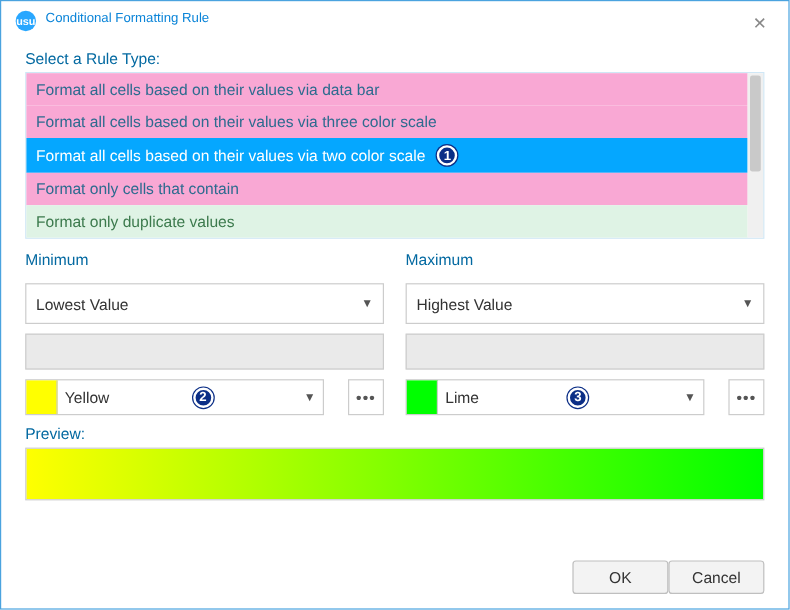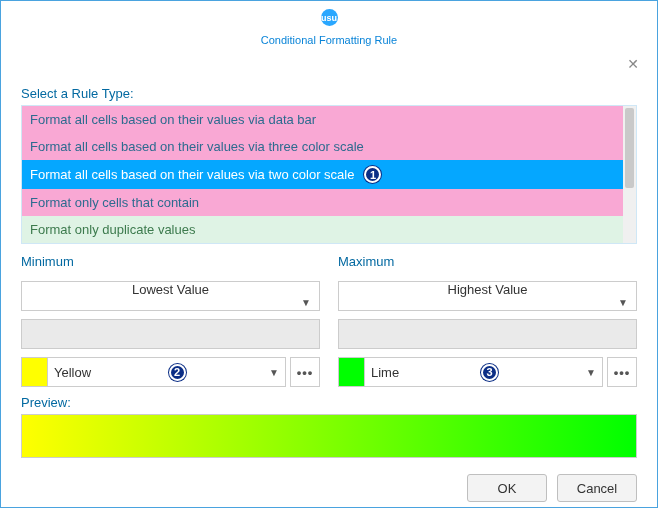--- a/index.html
+++ b/index.html
@@ -15,23 +15,21 @@
     height: 508px;
     border: 1px solid #4aa3df;
     background: #fff;
     position: relative;
     display: flex;
     flex-direction: column;
   }
   .titlebar {
     padding: 8px 12px 6px 12px;
     display: flex;
-    align-items: center;
     gap: 8px;
-    flex-direction: column;
   }
   .logo {
     width: 17px;
     height: 17px;
     border-radius: 50%;
     background: #29a7ff;
     color: #fff;
     font-size: 9px;
     font-weight: bold;
     display: flex;
@@ -96,34 +94,33 @@
     display: flex;
     gap: 18px;
     margin-bottom: 8px;
   }
   .col { flex: 1; display: flex; flex-direction: column; }
   .dropdown {
     border: 1px solid #ccc;
     height: 30px;
     display: flex;
     align-items: center;
-    padding: 0 8px;
-    background: #fff;
-    cursor: pointer;
-    flex-direction: column;
+    padding: 16px 8px;
+    background: #fff;
+    cursor: pointer;
   }
   .caret { margin-left: auto; color: #555; font-size: 10px; }
   .blank {
     border: 1px solid #ccc;
     height: 30px;
     background: #eaeaea;
   }
   .colorrow {
     display: flex;
-    gap: 4px;
+    gap: 20px;
     align-items: stretch;
     height: 30px;
   }
   .colorfield {
     flex: 1;
     border: 1px solid #ccc;
     display: flex;
     align-items: center;
     padding: 0 6px 0 0;
     gap: 6px;
@@ -150,21 +147,20 @@
   .preview {
     height: 44px;
     border: 1px solid #ccc;
     background: linear-gradient(90deg, #ffff00 0%, #00ff00 100%);
     margin-bottom: 10px;
   }
   .footer {
     margin-top: auto;
     display: flex;
     justify-content: flex-end;
-    gap: 10px;
     padding-top: 6px;
   }
   .btn {
     width: 80px;
     height: 28px;
     border: 1px solid #bfbfbf;
     background: #f3f3f3;
     border-radius: 3px;
     display: flex;
     align-items: center;

